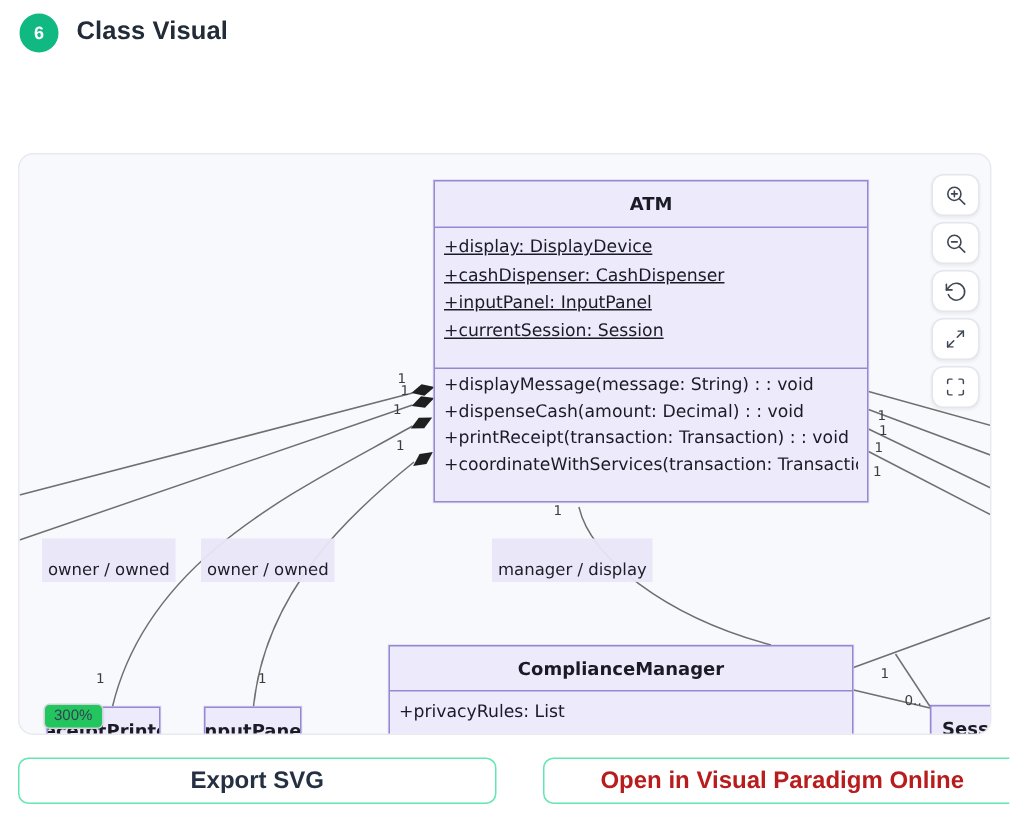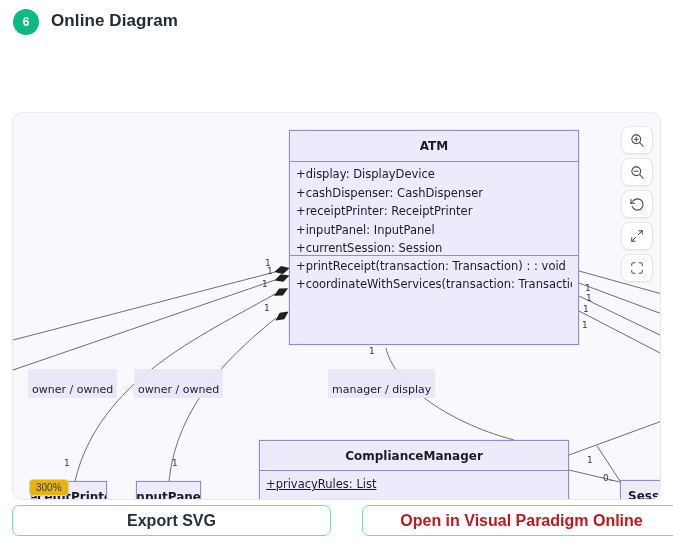--- a/index.html
+++ b/index.html
@@ -9,75 +9,75 @@
   .abs { position:absolute; }
 
   
   .step-circle { left:13px; top:9px; width:26px; height:26px; border-radius:50%;
     background:#10b981; color:#fff; font-size:12px; font-weight:700;
     display:flex; align-items:center; justify-content:center; }
   .page-title { left:51px; top:11px; font-size:17px; font-weight:700; color:#222b38; letter-spacing:.1px; }
   .page-subtitle { left:12px; top:41px; font-size:11.5px; color:#5f6b7a; }
 
   
-  .panel { left:12px; top:112px; width:649px; height:388px; background:#f8f9fc;
+  .panel { left:12px; top:102px; width:649px; height:388px; background:#f8f9fc;
     border:1px solid #e9eaf0; border-radius:10px; overflow:hidden; }
   .edges { left:0; top:0; width:649px; height:396px; }
 
   
   .uml-box { background:#edeafb; border:1px solid #9689d1; color:#1b1b26;
     font-family:"DejaVu Sans", sans-serif; box-shadow:0 0 0 0.5px rgba(150,137,209,.25); }
   .uml-title { text-align:center; font-weight:700; font-size:12px; border-bottom:1px solid #9689d1;
     display:flex; align-items:center; justify-content:center; white-space:nowrap; overflow:hidden; }
   .uml-section { font-size:11.5px; white-space:nowrap; overflow:hidden; padding:3px 6px 0 6px; }
   .uml-section div { overflow:hidden; }
 
   .atm-box   { left:276px; top:17px;  width:290px; height:215px; }
   .atm-title { height:31px; }
-  .atm-attrs { height:94px; line-height:18.6px; border-bottom:1px solid #9689d1; }
+  .atm-attrs { height:94px; line-height:18.6px; border-bottom:1px solid #9689d1;text-decoration:underline; }
   .atm-methods { height:89px; line-height:17.6px; padding-top:2px; }
 
   .cm-box   { left:246px; top:327px; width:310px; height:85px; }
   .cm-title { height:30px; }
-  .cm-attrs { line-height:17px; padding-top:5px;text-decoration:underline; }
+  .cm-attrs { line-height:17px; padding-top:5px; }
 
   .small-box { display:flex; align-items:flex-start; justify-content:center;
     font-weight:700; font-size:12px; padding-top:8px; white-space:nowrap; overflow:hidden; }
   .rp-box { left:18px;  top:368px; width:76px; height:40px; }
   .ip-box { left:123px; top:368px; width:65px; height:40px; }
   .se-box { left:607px; top:367px; width:60px; height:40px; justify-content:flex-start; padding-left:7px; }
 
   
   .edge-label { background:rgba(233,230,248,.95); color:#1d1d28; font-family:"DejaVu Sans", sans-serif;
     font-size:11px; padding:14px 4px 2px 4px; white-space:nowrap; }
   .mult { color:#3c3c3c; font-family:"DejaVu Sans", sans-serif; font-size:9px; white-space:nowrap; }
 
   
   .tool-btn { left:608px; width:32px; height:28px; background:#fff; border:1px solid #e3e6ec;
     border-radius:8px; box-shadow:0 1px 2px rgba(16,24,40,.06); display:flex; align-items:center;
     justify-content:center; cursor:pointer; }
   .tool-btn svg { stroke:#3f4754; fill:none; stroke-width:1.7; stroke-linecap:round; stroke-linejoin:round; }
 
-  .zoom-badge { left:16px; top:366px; background:#eab308; border:1px solid #cfd4db; border-radius:4px;
+  .zoom-badge { left:16px; top:366px; background:#22c55e; border:1px solid #cfd4db; border-radius:4px;
     padding:2px 6px; font-size:10px; color:#374151; z-index:5; box-shadow:0 1px 2px rgba(0,0,0,.05); }
 
   
   .footer-btn { top:505px; width:319px; height:31px; background:#fff; border:1px solid #63e6b1;
     border-radius:7px; display:flex; align-items:center; justify-content:center;
     font-size:16px; font-weight:700; cursor:pointer; }
   .export-btn { left:12px; color:#253142; }
   .open-btn { left:362px; color:#b91c1c; }
 </style>
 </head>
 <body>
 
 <div class="stage">
 
   <div class="abs step-circle">6</div>
-  <div class="abs page-title">Online Diagram</div>
+  <div class="abs page-title">Class Visual</div>
 
   <div class="abs panel">
 
     <svg class="abs edges" viewBox="0 0 649 396">
       <g stroke="#6f6f6f" stroke-width="1" fill="none">
         <path d="M0,227 L262,159"></path>
         <path d="M0,257 L262,167"></path>
         <path d="M262,181 C186,224 86,268 62,368"></path>
         <path d="M263,205 C222,238 164,290 156,368"></path>
         <path d="M373,235 C380,268 430,308 501,327"></path>
@@ -95,25 +95,26 @@
         <polygon points="-8,0 0,-4 8,0 0,4" transform="translate(268,179) rotate(-27)"></polygon>
         <polygon points="-8,0 0,-4 8,0 0,4" transform="translate(269,203) rotate(-35)"></polygon>
       </g>
     </svg>
 
     <div class="abs uml-box atm-box">
       <div class="uml-title atm-title">ATM</div>
       <div class="uml-section atm-attrs">
         <div>+display: DisplayDevice</div>
         <div>+cashDispenser: CashDispenser</div>
-        <div>+receiptPrinter: ReceiptPrinter</div>
         <div>+inputPanel: InputPanel</div>
         <div>+currentSession: Session</div>
       </div>
       <div class="uml-section atm-methods">
+        <div>+displayMessage(message: String) : : void</div>
+        <div>+dispenseCash(amount: Decimal) : : void</div>
         <div>+printReceipt(transaction: Transaction) : : void</div>
         <div>+coordinateWithServices(transaction: Transaction) : : void</div>
       </div>
     </div>
 
     <div class="abs uml-box cm-box">
       <div class="uml-title cm-title">ComplianceManager</div>
       <div class="uml-section cm-attrs">
         <div>+privacyRules: List</div>
       </div>

